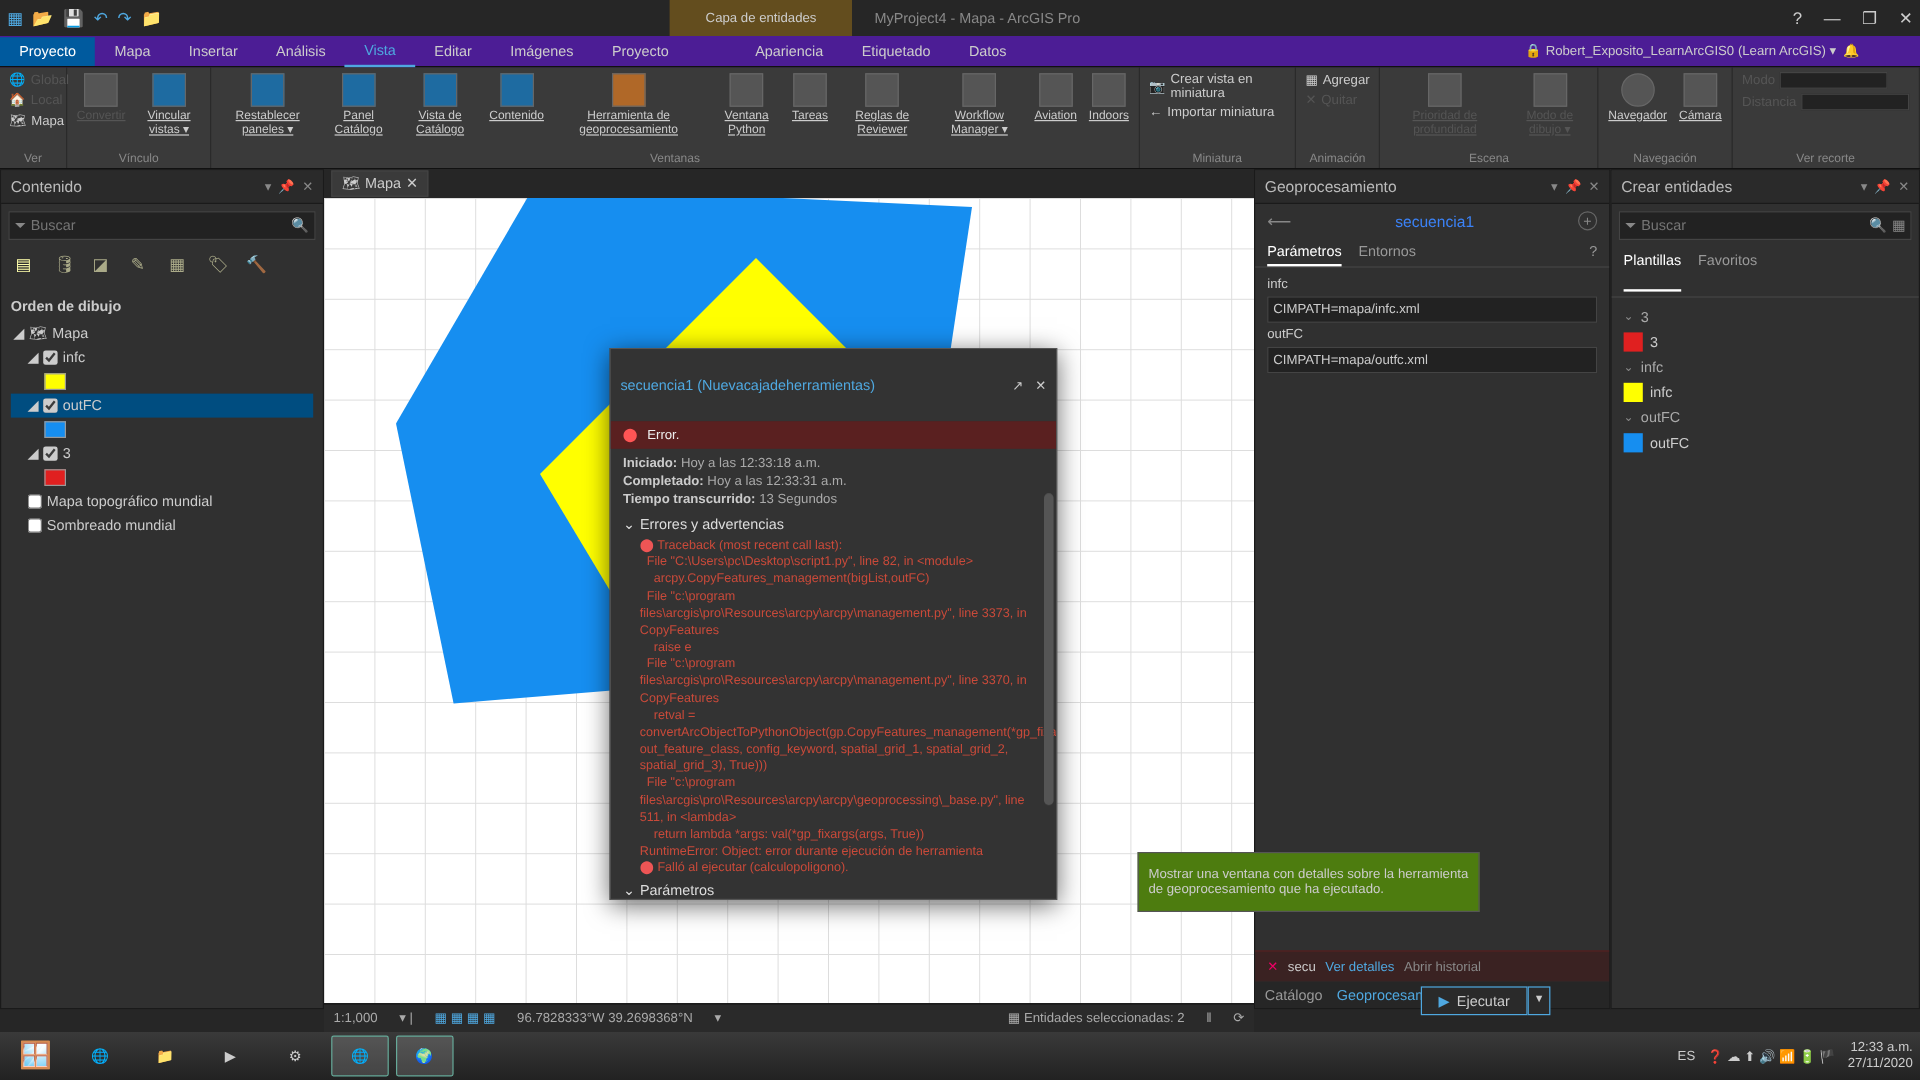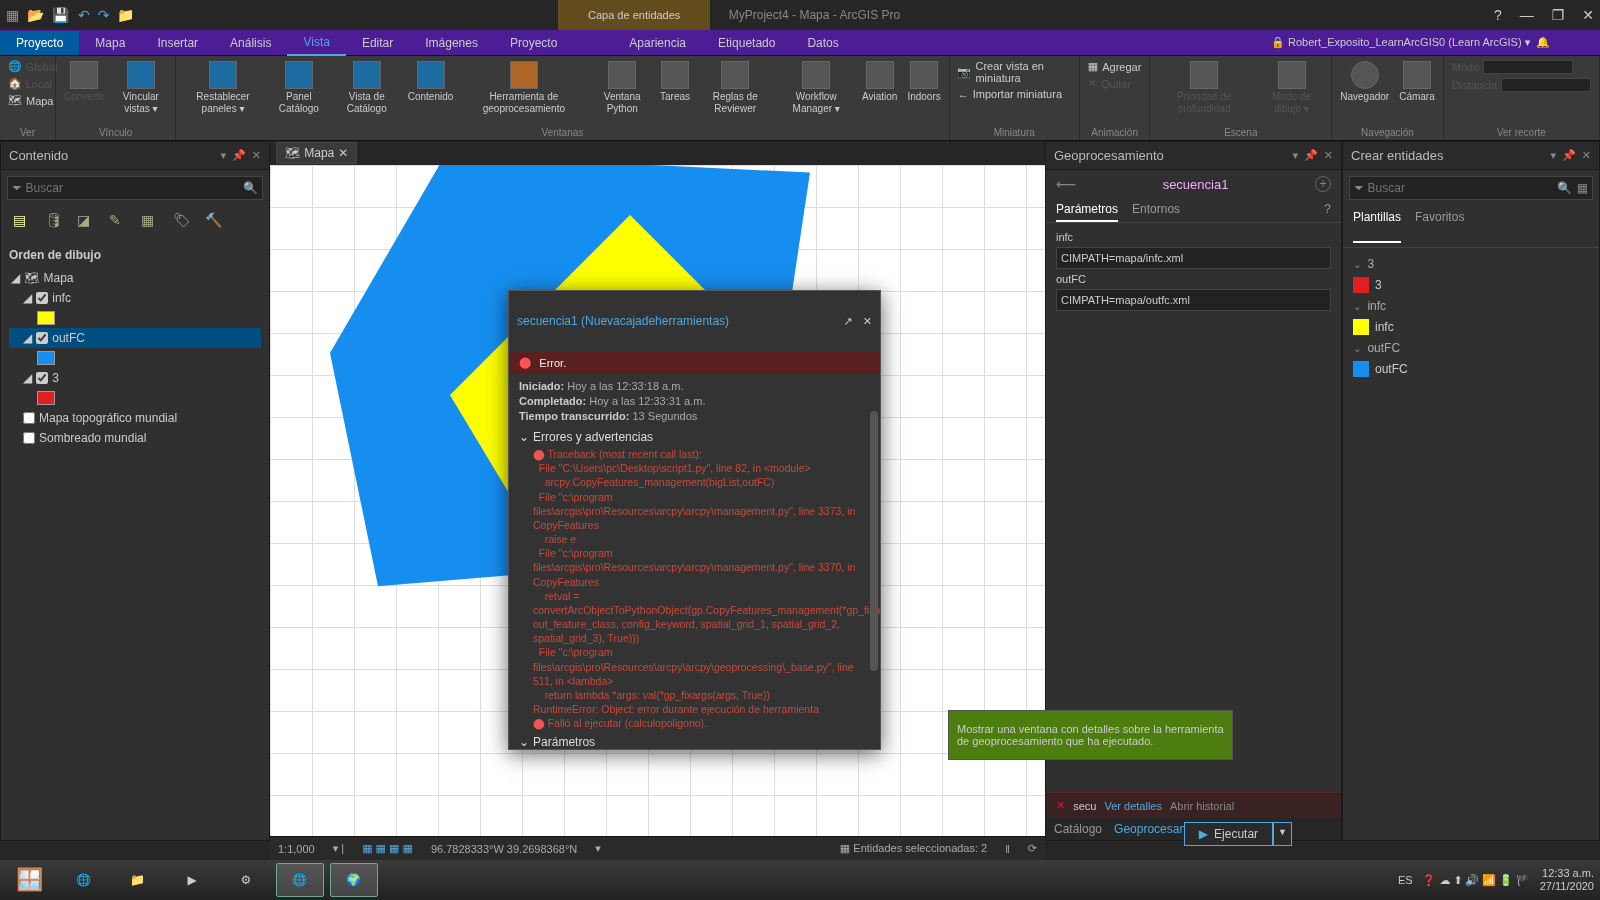--- a/index.html
+++ b/index.html
@@ -13,21 +13,21 @@
 .ribbon-tabs { height: 26px; background: #4c1d95; display: flex; align-items: center; padding-left: 0; gap: 0; border-bottom: 1px solid #111; position: relative; }
 .ribbon-tabs .tab { padding: 5px 16px; color: #ccc; font-size: 12px; cursor: pointer; }
 .ribbon-tabs .tab.file { background: #005a9e; color: #fff; }
 .ribbon-tabs .tab.active { color: #4fa8e0; border-bottom: 2px solid #4fa8e0; }
 .ribbon-tabs .ctx-tab { padding: 5px 16px; color: #ccc; }
 .ribbon-tabs .user { position: absolute; right: 50px; color: #ccc; font-size: 11px; }
 .ribbon { height: 85px; background: #3a3a3a; display: flex; border-bottom: 1px solid #111; }
 .group { border-right: 1px solid #2a2a2a; padding: 3px 6px 2px 6px; display: flex; flex-direction: column; justify-content: space-between; }
 .group .btns { display: flex; gap: 6px; flex: 1; align-items: flex-start; }
 .group .label { text-align: center; font-size: 10px; color: #888; padding-top: 0; }
-.rbtn { display: flex; flex-direction: column; align-items: center; gap: 2px; font-size: 10px; color: #ccc; text-align: center; padding: 2px 2px; cursor: pointer; line-height: 1.2; }
+.rbtn { display: flex; flex-direction: column; align-items: center; gap: 2px; font-size: 10px; color: #ccc; text-align: center; padding: 2px 2px; cursor: pointer; line-height: 1.2; text-decoration: underline; }
 .rbtn.disabled { color: #555; }
 .ricon { width: 28px; height: 28px; background: #555; border: 1px solid #666; }
 .ricon.blue { background: #1e6ba1; }
 .ricon.orange { background: #b06828; }
 .smalllist { display: flex; flex-direction: column; gap: 2px; font-size: 11px; color: #ccc; }
 .smalllist .it { display: flex; align-items: center; gap: 4px; padding: 1px 2px; }
 .smalllist .it.disabled { color: #555; }
 .main { display: flex; height: 700px; }
 .pane { background: #303030; border: 1px solid #1a1a1a; display: flex; flex-direction: column; }
 .pane-header { background: #2a2a2a; padding: 6px 8px; font-size: 13px; color: #bbb; display: flex; justify-content: space-between; align-items: center; border-bottom: 1px solid #1a1a1a; }
@@ -49,21 +49,21 @@
 .map-tab { background: #3a3a3a; padding: 3px 8px; font-size: 12px; color: #ccc; display: flex; align-items: center; gap: 4px; border: 1px solid #444; }
 .map-canvas { flex: 1; background: #fff; position: relative; overflow: hidden; }
 .grid { position: absolute; inset: 0; background-image: linear-gradient(#ddd 1px, transparent 1px), linear-gradient(90deg, #ddd 1px, transparent 1px); background-size: 42px 42px; }
 .poly-blue { position: absolute; left: 60px; top: -10px; width: 480px; height: 440px; background: #168ef0; clip-path: polygon(24% 0%, 100% 4%, 88% 91%, 10% 98%, 0% 45%); }
 .poly-yellow { position: absolute; left: 180px; top: 50px; width: 360px; height: 300px; background: #ffff00; clip-path: polygon(50% 0%, 100% 60%, 80% 100%, 20% 100%, 0% 60%); }
 .statusbar { height: 24px; background: #2a2a2a; border-top: 1px solid #111; display: flex; align-items: center; font-size: 11px; color: #aaa; padding: 0 8px; gap: 18px; }
 .statusbar .sep { flex: 1; }
 .gp-pane { width: 297px; }
 .gp-sub { display: flex; align-items: center; justify-content: space-between; padding: 6px 10px; }
 .gp-sub .back { color: #888; font-size: 14px; }
-.gp-sub .title { color: #f0abfc; font-size: 13px; }
+.gp-sub .title { color: #3b82f6; font-size: 13px; }
 .gp-sub .plus { color: #888; border: 1px solid #666; border-radius: 50%; width: 16px; height: 16px; display: flex; align-items: center; justify-content: center; font-size: 12px; }
 .gp-tabs { display: flex; gap: 14px; padding: 0 10px; border-bottom: 1px solid #444; }
 .gp-tabs span { padding: 4px 0; font-size: 12px; color: #999; }
 .gp-tabs span.active { color: #fff; border-bottom: 2px solid #fff; }
 .gp-help { color: #4fa8e0; font-size: 12px; margin-left: auto; }
 .gp-body { padding: 8px 10px; font-size: 11px; color: #ccc; display: flex; flex-direction: column; gap: 4px; }
 .gp-body input { width: 100%; background: #222; border: 1px solid #444; color: #ccc; padding: 4px; font-size: 11px; }
 .gp-run { position: absolute; bottom: 54px; right: 308px; }
 .run-btn { background: #2a2a2a; border: 1px solid #4fa8e0; color: #ccc; padding: 4px 14px; font-size: 12px; display: flex; align-items: center; gap: 6px; cursor: pointer; }
 .run-split { border-left: 1px solid #4fa8e0; padding: 4px 4px; background: #2a2a2a; border-top: 1px solid #4fa8e0; border-right: 1px solid #4fa8e0; border-bottom: 1px solid #4fa8e0; font-size: 9px; color: #ccc; }

